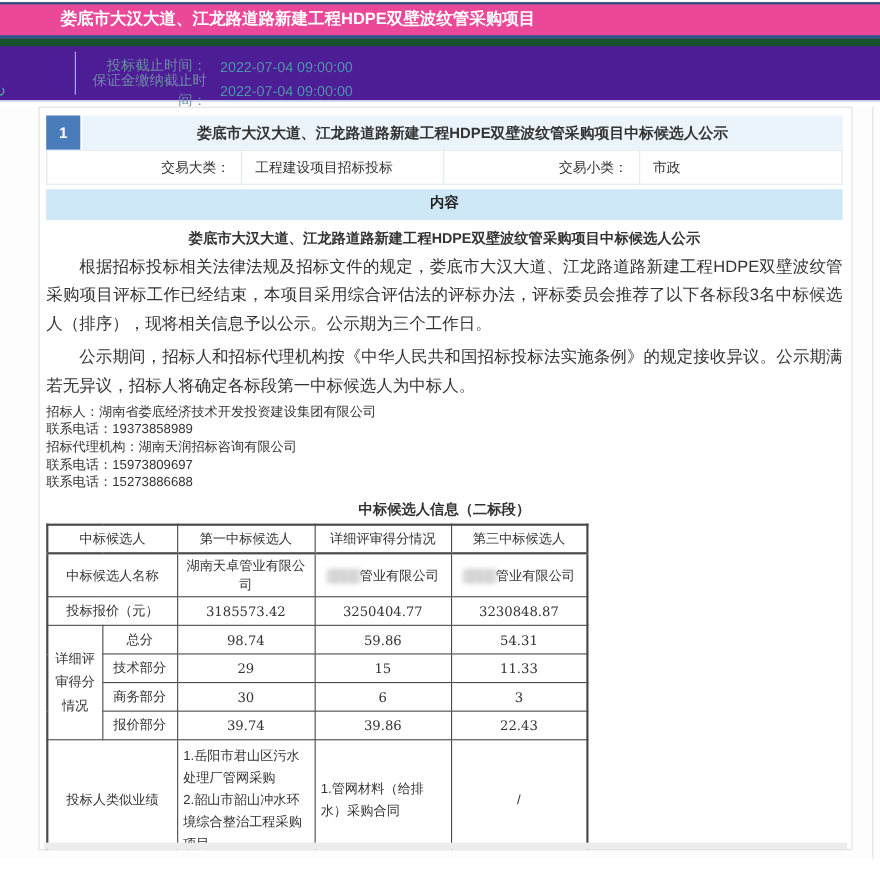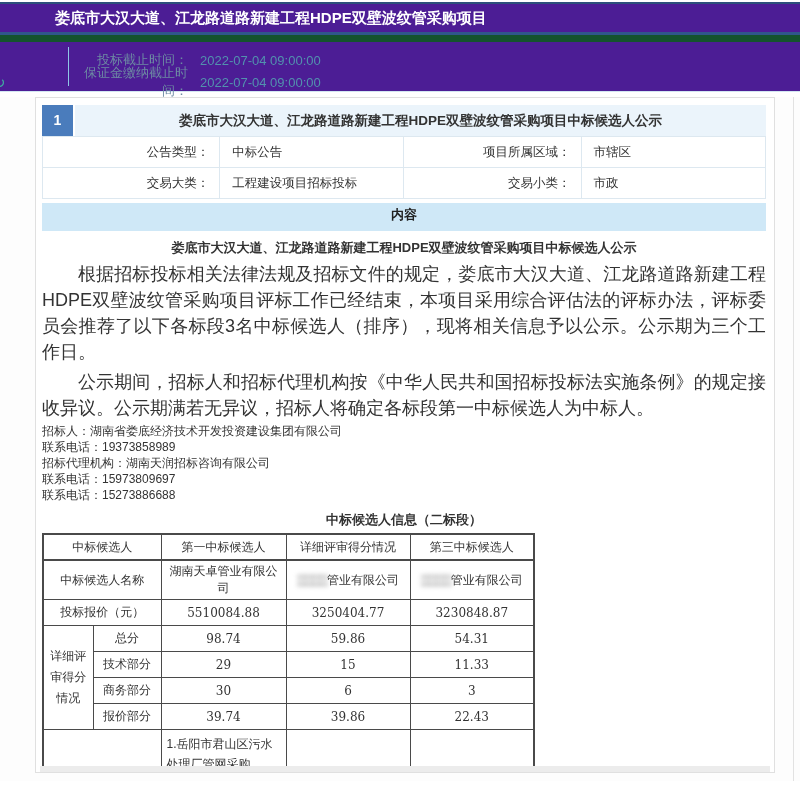--- a/index.html
+++ b/index.html
@@ -1,21 +1,21 @@
 <!DOCTYPE html>
 <html><head>
 <meta charset="utf-8">
 <style>
   * { margin:0; padding:0; box-sizing:border-box; }
   html,body { width:800px; height:790px; overflow:hidden; background:#fff;
     font-family:"Liberation Sans", sans-serif; color:#333; }
   .page { position:relative; width:800px; height:790px; background:#fff; }
 
   
-  .topbar { margin-top:2px; height:33px; background:#4c1d95; border-top:2px solid #2c4f7c;
+  .topbar { margin-top:2px; height:33px; background:#ec4899; border-top:2px solid #2c4f7c;
     border-bottom:3px solid #30568b; }
   .topbar-title { line-height:28px; padding-left:55px; color:#ffffff; font-size:15px; font-weight:bold; }
 
   
   .banner { position:relative; height:57px; background:#4c1d95; border-top:7px solid #14532d;
     border-bottom:1px solid #d3e6f2; }
   .banner-divider { position:absolute; left:68px; top:5px; bottom:5px; width:1px; background:#8fc6e6; }
   .clipped-icon { position:absolute; left:-7px; top:32px; font-size:15px; color:#3fa8a0; }
   .deadlines { padding:7px 0 0 70px; }
   .dl-row { height:22px; display:flex; align-items:center; font-size:13px; }
@@ -36,21 +36,21 @@
 
   table.meta { width:100%; border-collapse:collapse; }
   table.meta td { border:1px solid #dde8f0; height:31px; font-size:12.5px; background:#fff; }
   table.meta td.lbl { width:24.5%; text-align:right; padding-right:10px; color:#333; }
   table.meta td.val { width:25.5%; text-align:left; padding-left:12px; }
 
   .content-bar { margin-top:4px; height:28px; line-height:24px; background:#cfe8f7;
     text-align:center; font-size:13px; font-weight:bold; color:#222; }
 
   .content-title { margin-top:8px; text-align:center; font-weight:bold; font-size:13px; }
-  .para { margin-top:4px; font-size:18px; line-height:26px; text-indent:2em; text-align:justify; }
+  .para { margin-top:4px; font-size:15px; line-height:26px; text-indent:2em; text-align:justify; }
   .contacts { margin-top:2px; }
   .contact-line { font-size:12px; line-height:16px; }
 
   .tbl-title { margin:8px 0 4px 0; text-align:center; font-weight:bold; font-size:13px; }
 
   table.cand { border-collapse:collapse; margin-left:0; border:2px solid #4a4a4a; }
   table.cand td { border:1px solid #4a4a4a; font-size:12px; text-align:center;
     vertical-align:middle; background:#fff; padding:2px 3px; }
   table.cand tr.hdr td { height:26px; border-bottom:2px solid #4a4a4a; }
   table.cand tr.r td { height:26px; }
@@ -88,26 +88,20 @@
   <div class="content-bg">
     <div class="panel">
 
       <div class="title-row">
         <div class="num-badge">1</div>
         <div class="ann-title">娄底市大汉大道、江龙路道路新建工程HDPE双壁波纹管采购项目中标候选人公示</div>
       </div>
 
       <table class="meta">
         <tbody>
-            <tr>
-          <td class="lbl">公告类型：</td>
-          <td class="val">中标公告</td>
-          <td class="lbl">项目所属区域：</td>
-          <td class="val">市辖区</td>
-        </tr>
         <tr>
           <td class="lbl">交易大类：</td>
           <td class="val">工程建设项目招标投标</td>
           <td class="lbl">交易小类：</td>
           <td class="val">市政</td>
         </tr>
       </tbody>
         </table>
 
       <div class="content-bar">内容</div>
@@ -143,21 +137,21 @@
           <td>第三中标候选人</td>
         </tr>
         <tr class="r">
           <td colspan="2">中标候选人名称</td>
           <td>湖南天卓管业有限公司</td>
           <td><span class="redact">▒▒▒▒</span><span>管业有限公司</span></td>
           <td><span class="redact">▒▒▒▒</span><span>管业有限公司</span></td>
         </tr>
         <tr class="r">
           <td colspan="2">投标报价（元）</td>
-          <td class="num">5510084.88</td>
+          <td class="num">3185573.42</td>
           <td class="num">3250404.77</td>
           <td class="num">3230848.87</td>
         </tr>
         <tr class="r">
           <td class="group" rowspan="4">详细评审得分情况</td>
           <td>总分</td>
           <td class="num">98.74</td>
           <td class="num">59.86</td>
           <td class="num">54.31</td>
         </tr>

